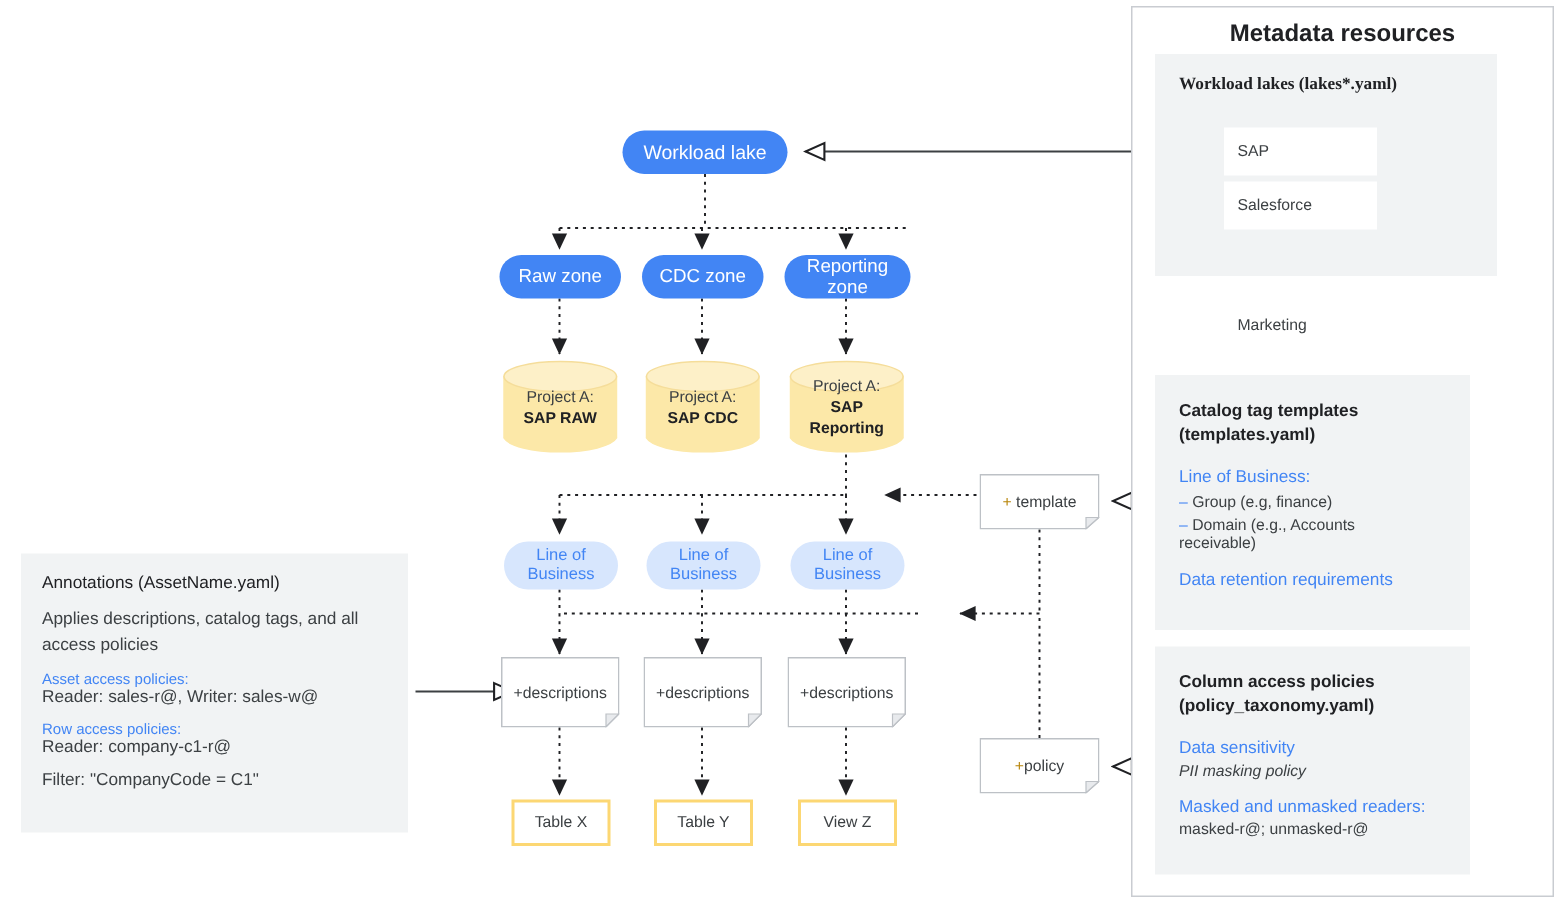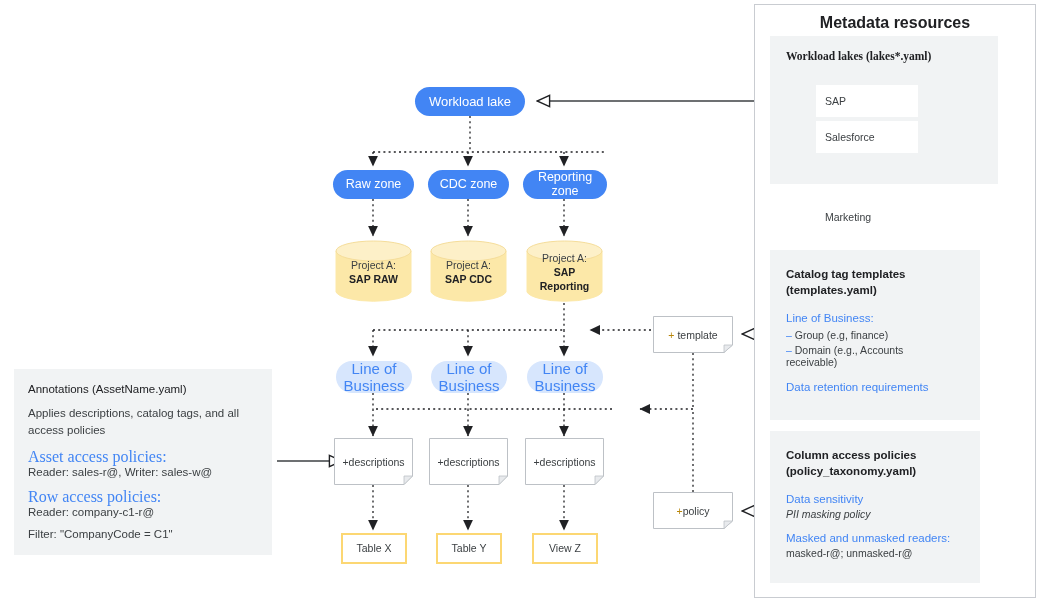--- a/index.html
+++ b/index.html
@@ -9,21 +9,21 @@
   svg#wires{position:absolute;left:0;top:0;width:1040px;height:602px;pointer-events:none;}
 
   .node{position:absolute;box-sizing:border-box;display:flex;align-items:center;
         justify-content:center;text-align:center;line-height:1.18;}
 
   
   .pill{background:#4285f4;color:#ffffff;border-radius:20px;font-size:12.5px;font-weight:400;}
   .pill.lake{font-size:13px;}
 
   
-  .lobpill{background:#d7e6fd;color:#4285f4;border-radius:16px;font-size:15px;}
+  .lobpill{background:#d7e6fd;color:#4285f4;border-radius:16px;font-size:11px;}
 
   
   .cyl{position:absolute;}
   .cyl .cyl-label{position:absolute;left:0;right:0;top:50%;transform:translateY(-50%);
        text-align:center;font-size:10.5px;color:#3c4043;line-height:1.35;z-index:3;}
   .cyl .cyl-label b{font-weight:700;color:#202124;}
 
   
   .note{position:absolute;}
   .note .note-label{position:absolute;left:0;right:0;top:50%;transform:translateY(-50%);
@@ -45,21 +45,21 @@
   .blueline{color:#4285f4;font-size:11.5px;font-weight:400;}
   .plainline{color:#3c4043;font-size:10.5px;}
   .bullet{color:#3c4043;font-size:10.5px;}
   .bullet .dash{color:#4285f4;}
 
   
   #annot{position:absolute;left:14px;top:369px;width:258px;height:186px;
          background:#f1f3f4;box-sizing:border-box;padding:14px 14px 0 14px;}
   #annot .ahead{font-size:11.5px;font-weight:400;color:#202124;margin-bottom:10px;}
   #annot .abody{font-size:11.5px;color:#3c4043;line-height:1.45;margin-bottom:10px;}
-  #annot .alabel{font-size:16px;color:#4285f4;font-family:Liberation Serif, serif;}
+  #annot .alabel{font-size:10px;color:#4285f4;}
   #annot .aval{font-size:11.5px;color:#3c4043;margin-bottom:10px;}
   #annot .afilter{font-size:11.5px;color:#3c4043;}
 </style>
 </head>
 <body>
 
 <div id="stage">
 
   <svg id="wires" viewBox="0 0 1040 602">
     <defs>

